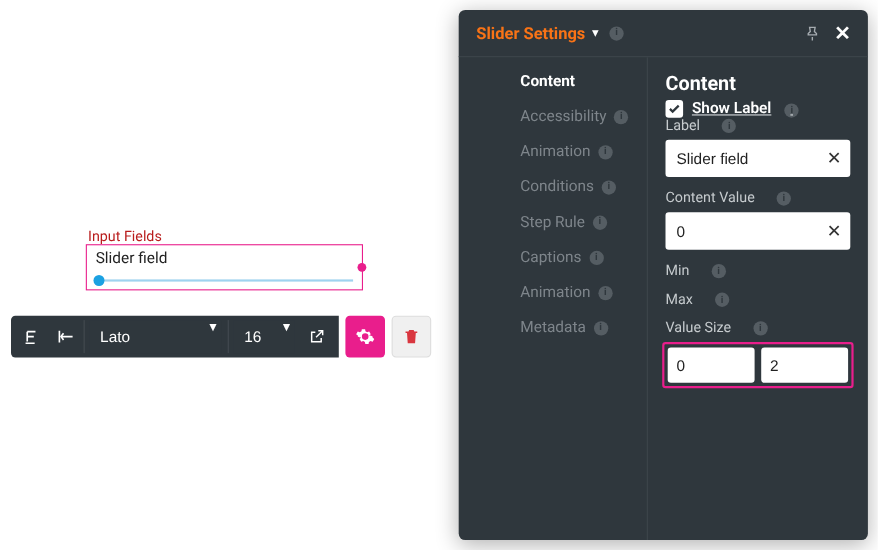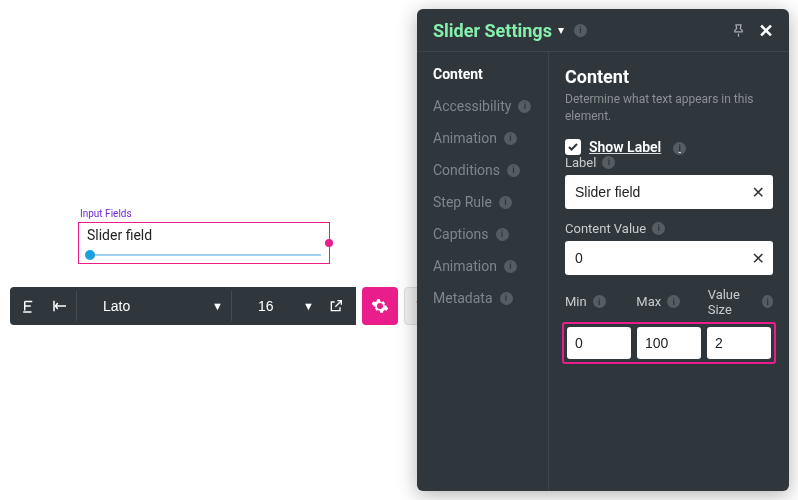--- a/index.html
+++ b/index.html
@@ -10,22 +10,22 @@
     background: #fff;
     position: relative;
     overflow: hidden;
   }
 
   
   .canvas-header {
     position: absolute;
     left: 80px;
     top: 208px;
-    color: #6d28d9;
-    font-size: 10px;
+    color: #b91c1c;
+    font-size: 13px;
   }
   .slider-widget {
     position: absolute;
     left: 78px;
     top: 222px;
     width: 252px;
     height: 42px;
     border: 1px solid #e91e8c;
     background: #fff;
     padding: 4px 8px 0 8px;
@@ -94,23 +94,23 @@
     font-size: 14px;
     height: 30px;
     padding: 0 22px 0 10px;
     appearance: none;
     cursor: pointer;
     position: relative;
   }
   .select-wrap {
     position: relative;
     display: flex;
-    align-items: center;
+    align-items: flex-start;
     border-left: 1px solid #444b51;
-    padding: 0 16px;
+    padding: 0 4px;
   }
   .select-wrap .chev {
     position: absolute;
     right: 6px;
     pointer-events: none;
     color: #fff;
     font-size: 11px;
   }
   .tb-sq {
     width: 36px; height: 38px;
@@ -139,23 +139,23 @@
     box-shadow: 0 4px 20px rgba(0,0,0,0.3);
   }
   .panel-header {
     display: flex;
     align-items: center;
     padding: 10px 12px 10px 16px;
     border-bottom: 1px solid #3d454b;
     gap: 6px;
   }
   .panel-title {
-    color: #86efac;
+    color: #f97316;
     font-weight: 700;
-    font-size: 18px;
+    font-size: 15px;
   }
   .panel-header .chev-down {
     color: #fff;
     font-size: 12px;
   }
   .info-dot {
     width: 13px; height: 13px;
     border-radius: 50%;
     background: #555d63;
     color: #2f373d;
@@ -174,20 +174,21 @@
     justify-content: center;
     color: #a6acb1;
     cursor: pointer;
   }
   .hdr-icon.close { color: #fff; font-size: 18px; font-weight: 700; }
 
   .panel-body {
     flex: 1;
     display: flex;
     overflow: hidden;
+    padding-left: 40px;
   }
   .panel-nav {
     width: 132px;
     border-right: 1px solid #3d454b;
     padding: 14px 0 14px 16px;
     display: flex;
     flex-direction: column;
     gap: 16px;
   }
   .nav-item {
@@ -242,21 +243,21 @@
     color: #fff;
     font-size: 14px;
     font-weight: 600;
   }
   .field-label {
     font-size: 13px;
     color: #c6cbce;
     margin-bottom: 5px;
     display: flex;
     align-items: center;
-    gap: 2px;
+    gap: 16px;
   }
   .text-input-wrap {
     position: relative;
   }
   .text-input {
     width: 100%;
     height: 34px;
     border: none;
     border-radius: 3px;
     background: #fff;
@@ -276,21 +277,21 @@
   .triple-row {
     display: flex;
     gap: 6px;
     border: 2px solid #e91e8c;
     border-radius: 3px;
     padding: 3px;
     margin: 0 -3px;
   }
   .triple-col { flex: 1; }
   .triple-col .text-input { height: 32px; padding: 0 8px; }
-  .triple-labels { display: flex; gap: 6px; margin-bottom: 0; }
+  .triple-labels { display: flex; gap: 6px; margin-bottom: 0; flex-direction: column; }
   .triple-labels > div { flex: 1; }
 
   svg { display: block; }
 </style>
 </head>
 <body>
 
 <div class="canvas-header">Input Fields</div>
 <div class="slider-widget">
   <div class="slider-widget-label">Slider field</div>
@@ -391,21 +392,20 @@
           <span>Animation</span>
           <span class="info-dot">i</span>
         </div>
         <div class="nav-item">
           <span>Metadata</span>
           <span class="info-dot">i</span>
         </div>
       </div>
     <div class="panel-content">
       <div class="section-title">Content</div>
-      <div class="section-desc">Determine what text appears in this element.</div>
 
       <div class="check-row">
         <div class="checkbox">
           <svg viewBox="0 0 24 24" fill="none" stroke="#2f373d" stroke-width="4">
               <polyline points="4 12 9 17 20 6"></polyline>
             </svg>
         </div>
         <span class="check-label">Show Label</span>
         <span class="info-dot">i</span>
       </div>
@@ -444,21 +444,18 @@
         <div class="field-label">
             <span>Value Size</span>
             <span class="info-dot">i</span>
           </div>
       </div>
       <div class="triple-row">
         <div class="triple-col">
           <input class="text-input" value="0" style="">
         </div>
         <div class="triple-col">
-          <input class="text-input" value="100" style="">
-        </div>
-        <div class="triple-col">
           <input class="text-input" value="2" style="">
         </div>
       </div>
     </div>
   </div>
 </div>
 
 </body></html>

